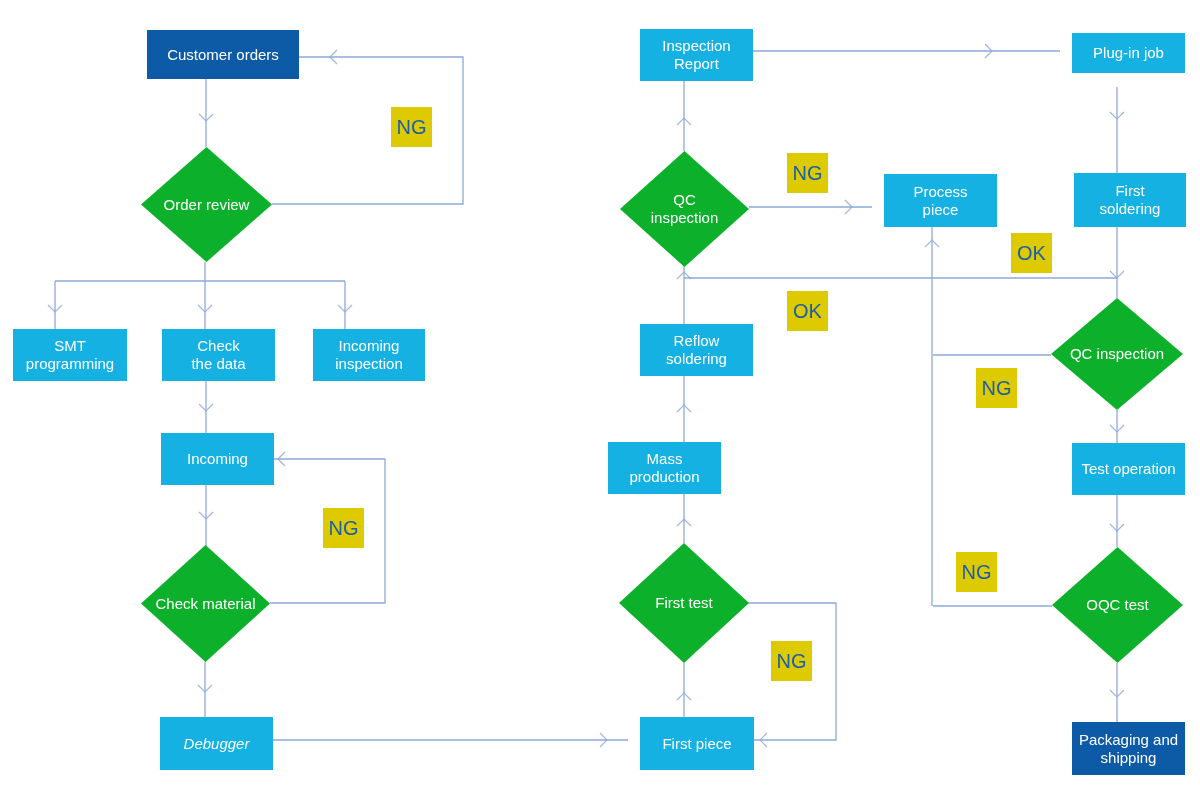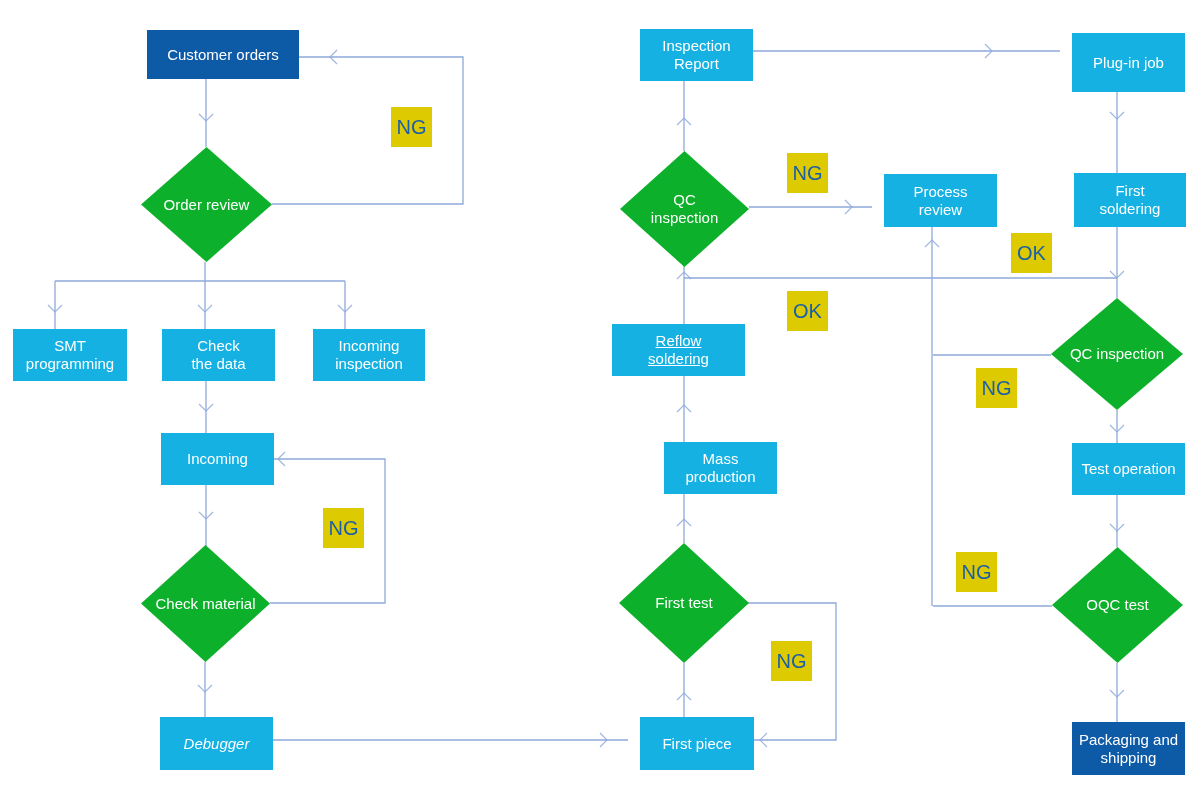--- a/index.html
+++ b/index.html
@@ -217,31 +217,31 @@
 inspection</div>
 
   <div class="box" style="left:149px;top:433px;width:113px;height:52px;">Incoming</div>
 
   <div class="box" style="left:148px;top:717px;width:113px;height:53px;font-style:italic;">Debugger</div>
 
   <div class="box" style="left:628px;top:29px;width:113px;height:52px;">Inspection
 Report</div>
 
   <div class="box" style="left:872px;top:174px;width:113px;height:53px;">Process
-review</div>
-
-  <div class="box" style="left:600px;top:324px;width:133px;height:52px;text-decoration:underline;">Reflow
+piece</div>
+
+  <div class="box" style="left:628px;top:324px;width:113px;height:52px;">Reflow
 soldering</div>
 
-  <div class="box" style="left:652px;top:442px;width:113px;height:52px;">Mass
+  <div class="box" style="left:596px;top:442px;width:113px;height:52px;">Mass
 production</div>
 
   <div class="box" style="left:628px;top:717px;width:114px;height:53px;">First piece</div>
 
-  <div class="box" style="left:1060px;top:33px;width:113px;height:59px;">Plug-in job</div>
+  <div class="box" style="left:1060px;top:33px;width:113px;height:40px;">Plug-in job</div>
 
   <div class="box" style="left:1062px;top:173px;width:112px;height:54px;">First
 soldering</div>
 
   <div class="box" style="left:1060px;top:443px;width:113px;height:52px;">Test operation</div>
 
   <div class="diamond" style="left:141px;top:147px;width:131px;height:115px;">Order review</div>
 
   <div class="diamond" style="left:141px;top:545px;width:129px;height:117px;">Check material</div>
 

